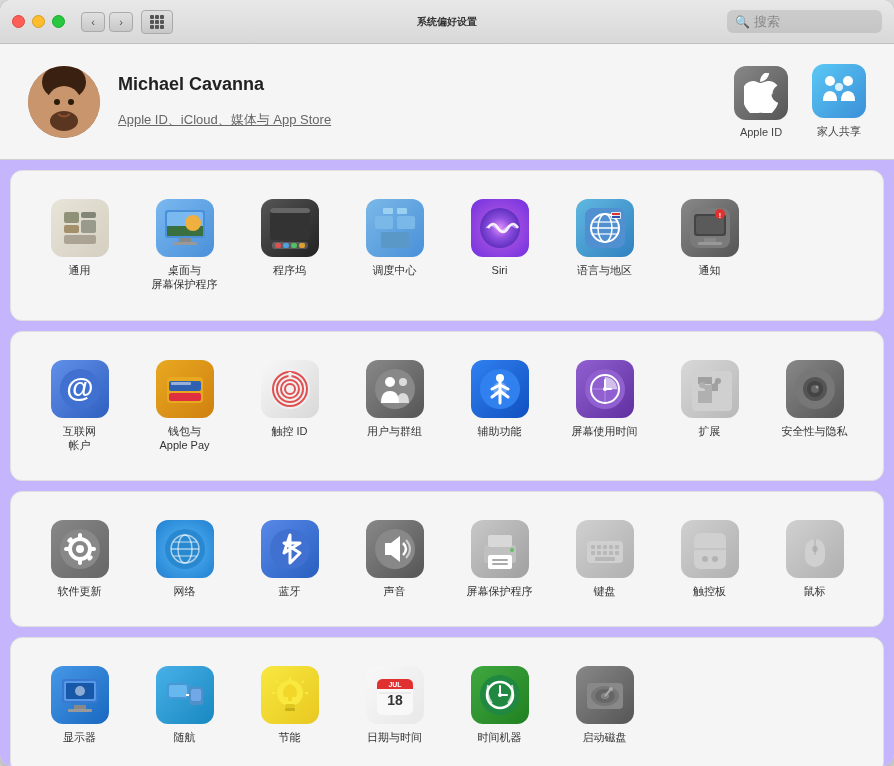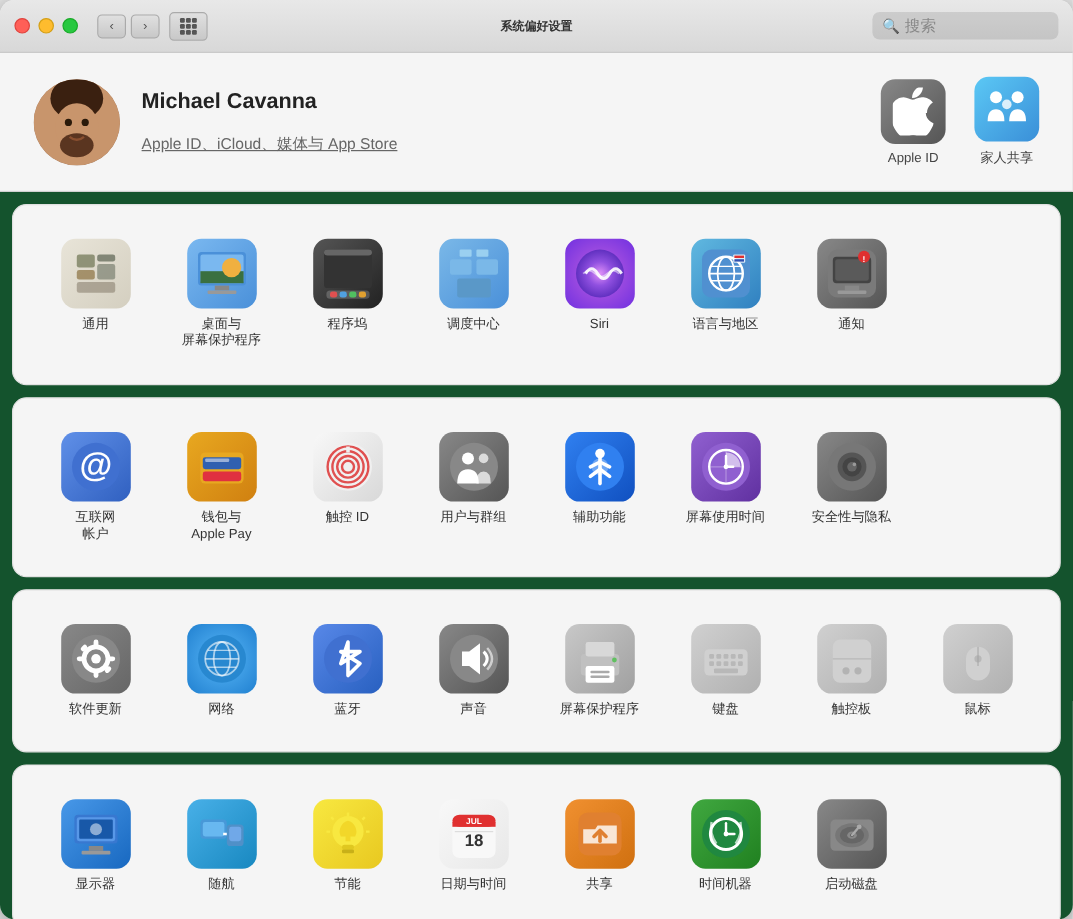--- a/index.html
+++ b/index.html
@@ -184,21 +184,21 @@
     .profile-action-label {
       font-size: 11px;
       color: #444;
       text-align: center;
     }
 
     
     .main-content {
       flex: 1;
       overflow-y: auto;
-      background: #14532d;
+      background: #c4b5fd;
     }
     .section {
       background: #f5f5f5;
       margin: 10px;
       border-radius: 12px;
       padding: 20px;
       border: 1px solid #e0e0e0;
     }
     .icon-grid {
       display: grid;
@@ -552,20 +552,31 @@
               <path d="M8 22 L36 22" stroke="rgba(255,255,255,0.3)" stroke-width="1"></path>
               <path d="M22 22 L22 10 A12 12 0 0 1 34 22Z" fill="rgba(255,255,255,0.6)"></path>
               <circle cx="22" cy="22" r="2" fill="white"></circle>
               <line x1="22" y1="22" x2="22" y2="13" stroke="white" stroke-width="2" stroke-linecap="round"></line>
               <line x1="22" y1="22" x2="28" y2="22" stroke="white" stroke-width="2" stroke-linecap="round"></line>
             </svg>
           </div>
           <div class="icon-label">屏幕使用时间</div>
         </div>
 
+        <div class="icon-item">
+          <div class="icon-img ic-extensions">
+            <svg width="44" height="44" viewBox="0 0 44 44">
+              <rect x="4" y="4" width="40" height="40" rx="4" fill="#d0d0d0"></rect>
+
+              <path d="M10 10 L24 10 L24 17 Q27 17 27 14 Q27 11 30 11 Q33 11 33 14 Q33 17 30 17 L30 24 L23 24 L23 17 L10 17Z" fill="#a0a0a0"></path>
+              <path d="M10 24 L17 24 Q17 21 14 21 Q11 21 11 18 Q11 15 14 15 Q17 15 17 18 L24 18 L24 36 L10 36Z" fill="#b0b0b0"></path>
+            </svg>
+          </div>
+          <div class="icon-label">扩展</div>
+        </div>
 
         <div class="icon-item">
           <div class="icon-img ic-security">
             <svg width="44" height="44" viewBox="0 0 44 44">
               <circle cx="22" cy="22" r="20" fill="#777"></circle>
 
               <circle cx="22" cy="22" r="12" fill="#555"></circle>
               <circle cx="22" cy="22" r="8" fill="#444"></circle>
               <circle cx="22" cy="22" r="4" fill="#666"></circle>
               <circle cx="24" cy="20" r="1.5" fill="#999"></circle>
@@ -761,33 +772,20 @@
 
               <text x="22" y="32" text-anchor="middle" fill="#333" font-size="14" font-weight="bold">18</text>
               <text x="22" y="14" text-anchor="middle" fill="white" font-size="7" font-weight="bold">JUL</text>
 
               <line x1="6" y1="20" x2="38" y2="20" stroke="#ddd" stroke-width="1"></line>
             </svg>
           </div>
           <div class="icon-label">日期与时间</div>
         </div>
 
-        <div class="icon-item">
-          <div class="icon-img ic-sharing">
-            <svg width="44" height="44" viewBox="0 0 44 44">
-              <rect x="4" y="4" width="36" height="36" rx="8" fill="#e08030"></rect>
-
-              <path d="M8 30 L8 18 L18 18 L20 15 L36 15 L36 30Z" fill="rgba(255,255,255,0.8)"></path>
-
-              <line x1="22" y1="28" x2="22" y2="20" stroke="#e08030" stroke-width="3" stroke-linecap="round"></line>
-              <path d="M17 24 L22 19 L27 24" stroke="#e08030" stroke-width="3" fill="none" stroke-linecap="round" stroke-linejoin="round"></path>
-            </svg>
-          </div>
-          <div class="icon-label">共享</div>
-        </div>
 
         <div class="icon-item">
           <div class="icon-img ic-timemachine">
             <svg width="44" height="44" viewBox="0 0 44 44">
               <circle cx="22" cy="22" r="20" fill="#208840"></circle>
 
               <circle cx="22" cy="22" r="13" fill="none" stroke="white" stroke-width="2.5"></circle>
               <circle cx="22" cy="22" r="2" fill="white"></circle>
               <line x1="22" y1="22" x2="22" y2="13" stroke="white" stroke-width="2" stroke-linecap="round"></line>
               <line x1="22" y1="22" x2="29" y2="22" stroke="white" stroke-width="2" stroke-linecap="round"></line>

